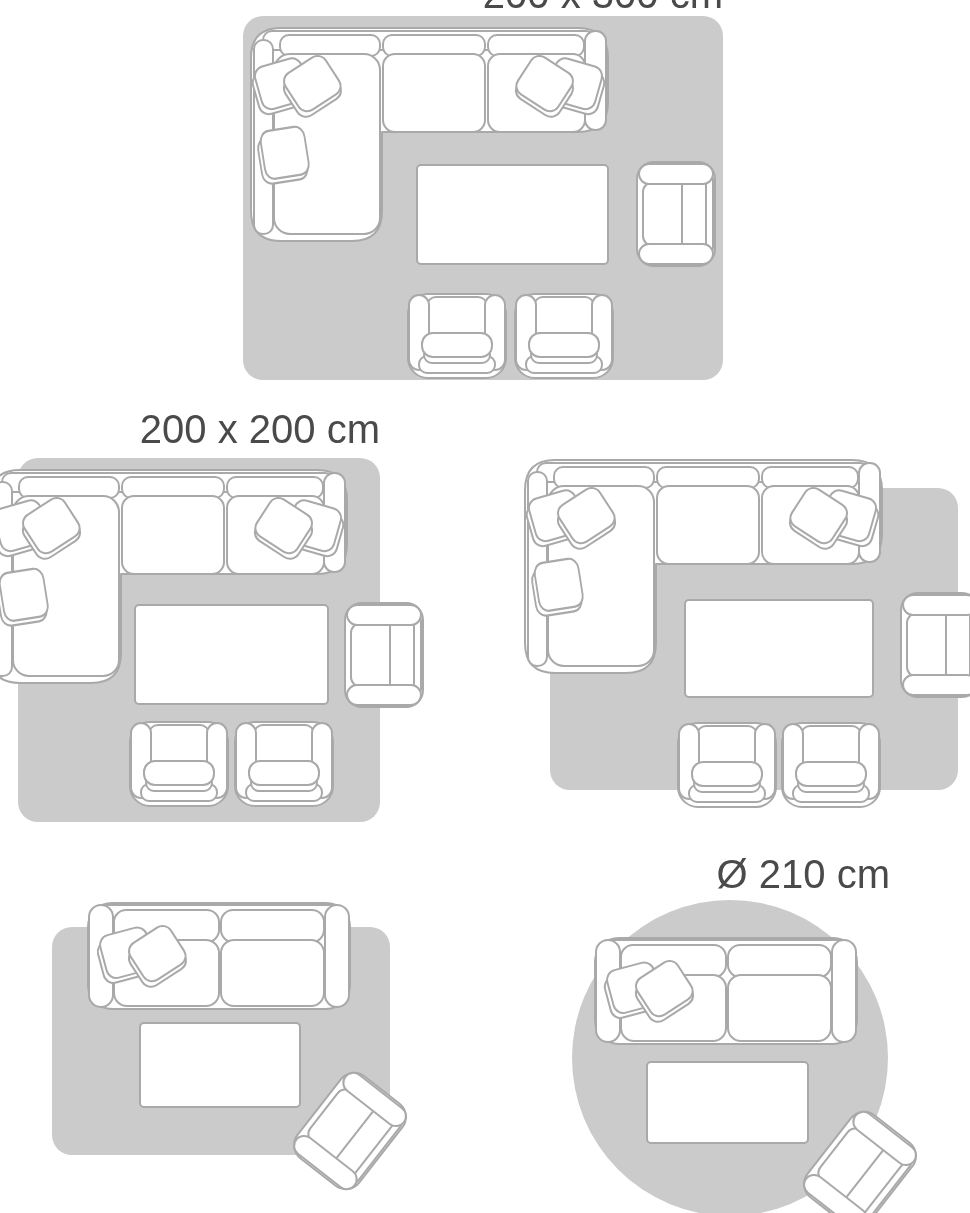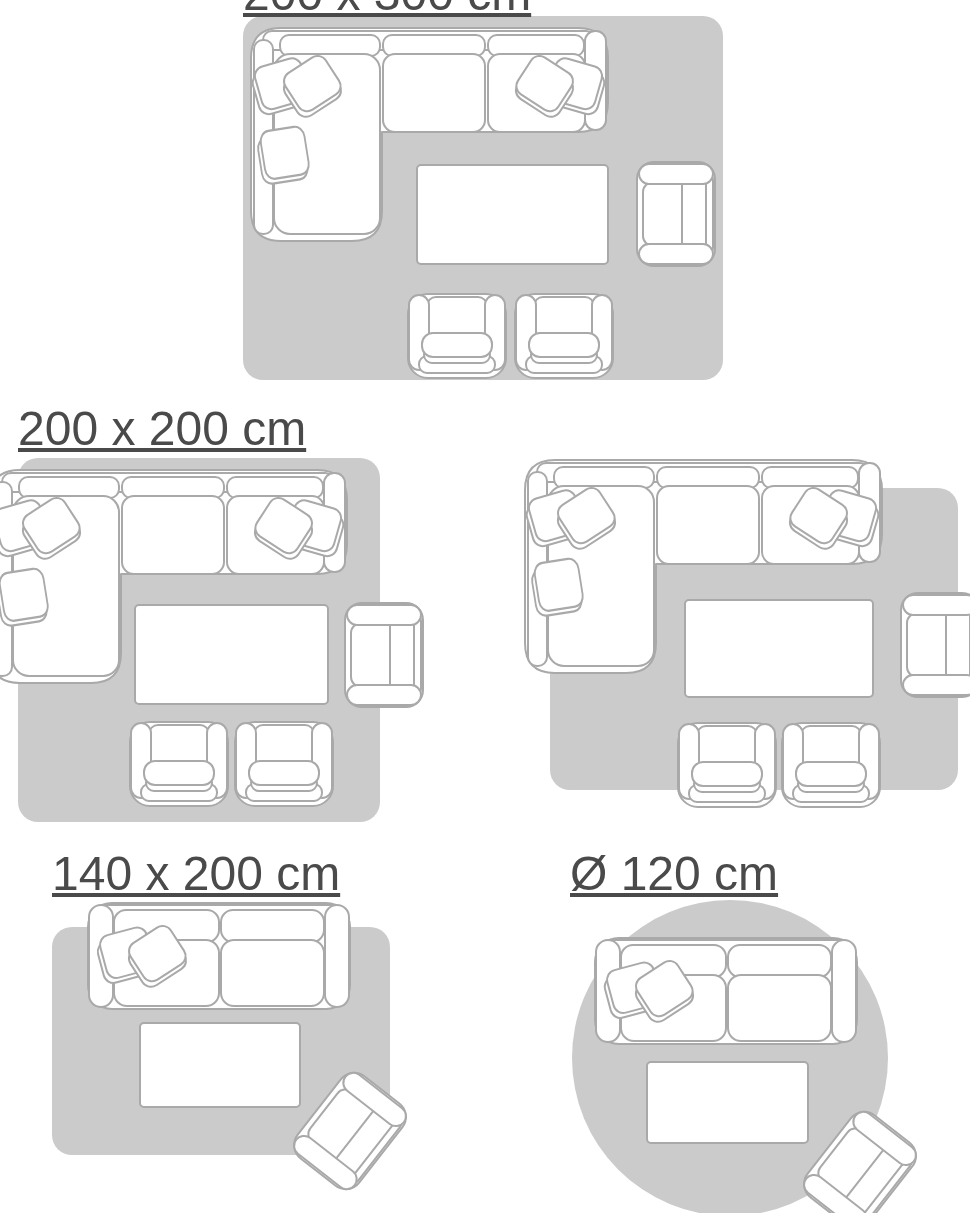--- a/index.html
+++ b/index.html
@@ -7,28 +7,27 @@
     position: relative;
     width: 970px;
     height: 1213px;
     overflow: hidden;
     background: #ffffff;
     font-family: "Liberation Sans", sans-serif;
   }
   .canvas svg { position: absolute; left: 0; top: 0; }
   .size-label {
     position: absolute;
-    font-size: 48px;
+    font-size: 40px;
     line-height: 40px;
     color: #4a4a4a;
-    text-align: left;
+    text-align: right;
     letter-spacing: 0px;
     white-space: nowrap;
     user-select: none;
-    text-decoration: underline;
   }
   #label-200x300 { left: 243px; width: 480px; top: -26px; }
   #label-200x200 { left: 18px;  width: 362px; top: 409px; }
   #label-160x230 { left: 550px; width: 408px; top: 409px; }
   #label-140x200 { left: 52px;  width: 338px; top: 854px; }
   #label-140-round { left: 570px; width: 320px; top: 854px; }
 </style>
 </head>
 <body>
 
@@ -130,16 +129,15 @@
     <g>
       <circle cx="730" cy="1058" r="158" fill="#cbcbcb"></circle>
       <use href="#sym-sofa-2seat" transform="translate(595,938)"></use>
       <rect x="647" y="1062" width="161" height="81" rx="4" fill="#ffffff" stroke="#a9a9a9" stroke-width="2"></rect>
       <use href="#sym-armchair-side" transform="translate(860,1170) rotate(38) translate(-39,-52)"></use>
     </g>
   </svg>
 
   <div class="size-label" id="label-200x300">200 x 300 cm</div>
   <div class="size-label" id="label-200x200">200 x 200 cm</div>
-  <div class="size-label" id="label-140x200">140 x 200 cm</div>
-  <div class="size-label" id="label-140-round">Ø 120 cm</div>
+  <div class="size-label" id="label-140-round">Ø 210 cm</div>
 
 </div>
 
 </body></html>

